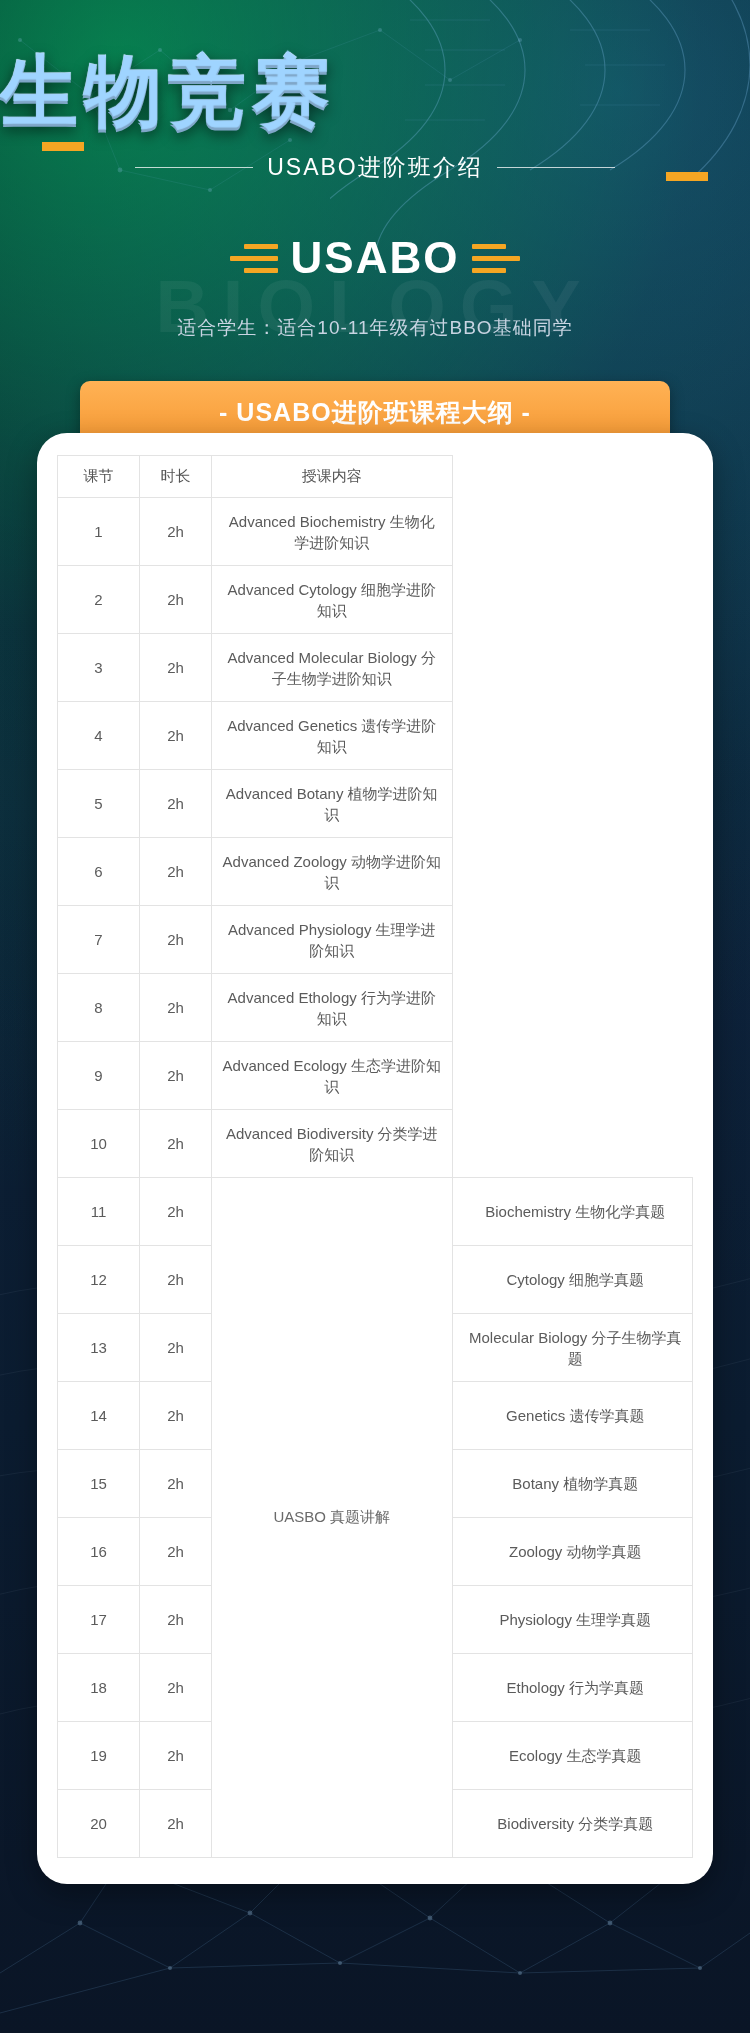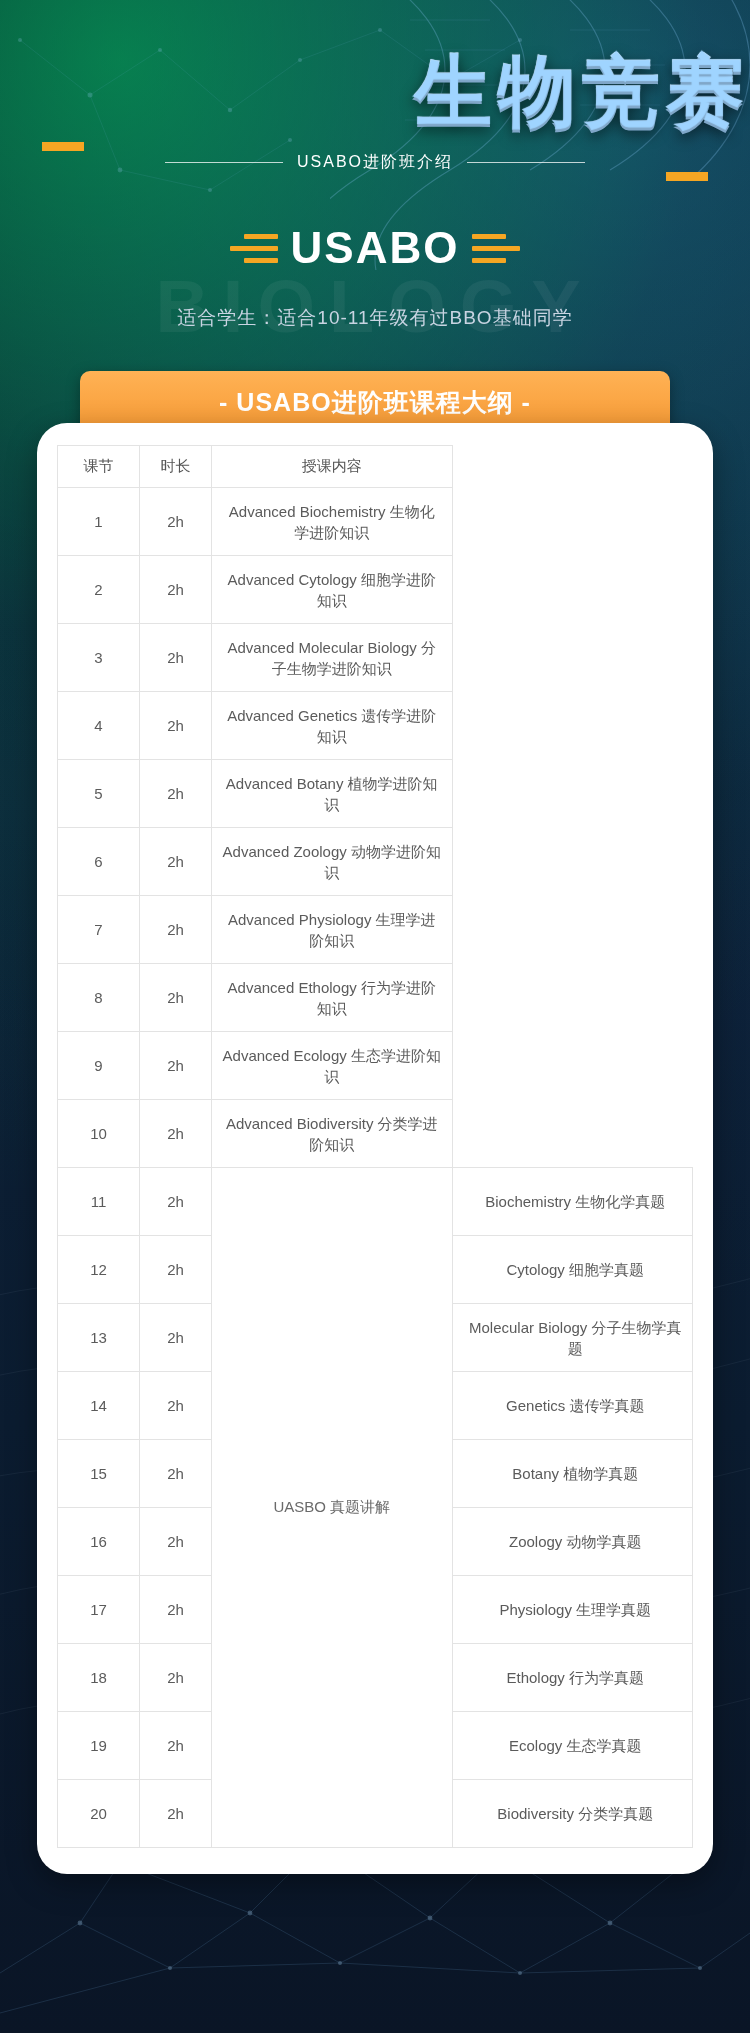--- a/index.html
+++ b/index.html
@@ -35,21 +35,21 @@
   }
   .deco-lines-mid {
     position: absolute; top: 1180px; left: 0; width: 750px; height: 700px;
     opacity: 0.25; pointer-events: none;
   }
 
   
   .header {
     position: relative;
     padding-top: 52px;
-    text-align: right;
+    text-align: left;
     z-index: 3;
   }
   .main-title {
     font-family: "DejaVu Sans", "Liberation Sans", sans-serif;
     font-size: 78px;
     font-weight: bold;
     letter-spacing: 6px;
     line-height: 1;
     color: #ffffff;
     text-shadow:
@@ -69,21 +69,21 @@
     justify-content: center;
     gap: 14px;
   }
   .sub-line {
     height: 1px;
     background: rgba(255,255,255,0.75);
     flex: 0 0 auto;
     width: 118px;
   }
   .sub-text {
-    font-size: 16px;
+    font-size: 23px;
     letter-spacing: 2px;
     color: #ffffff;
     white-space: nowrap;
   }
   .bar-left, .bar-right {
     position: absolute;
     width: 42px;
     height: 9px;
     background: #f5a623;
   }

